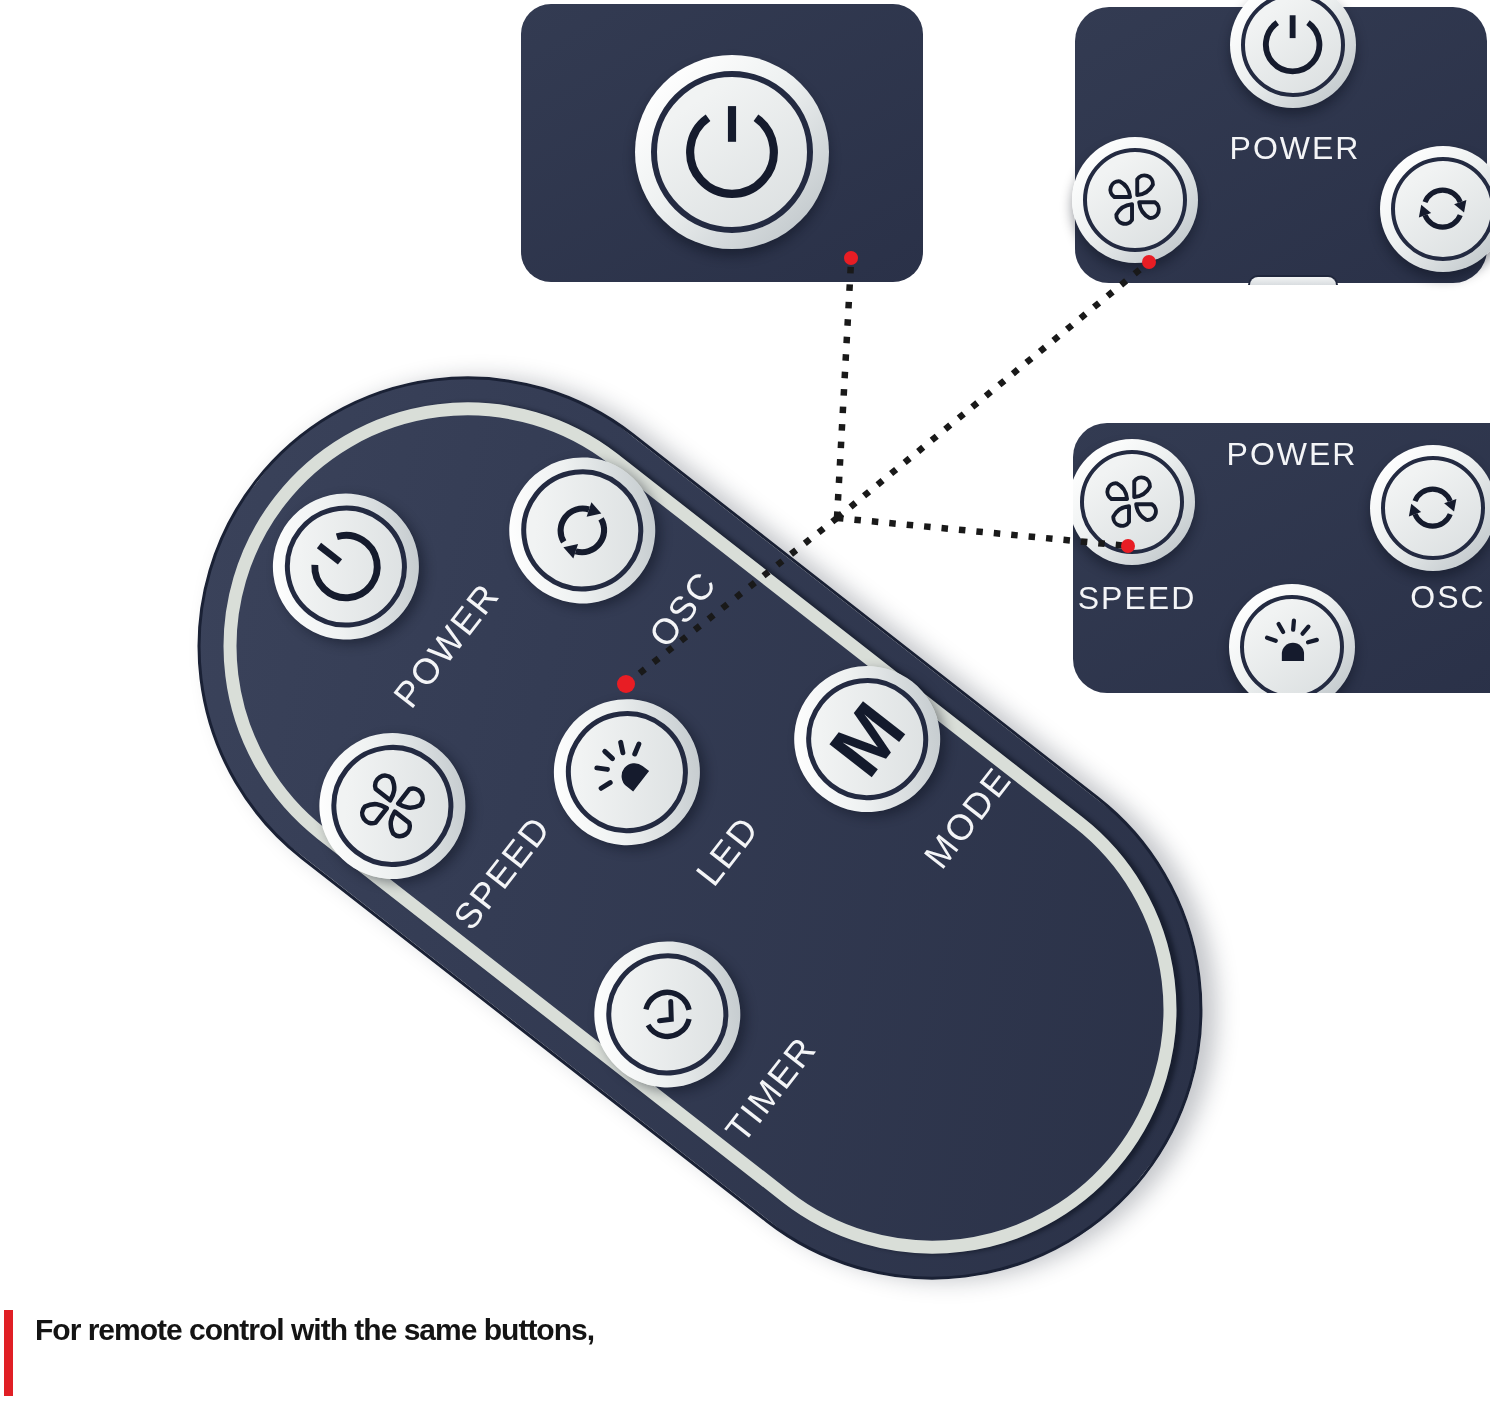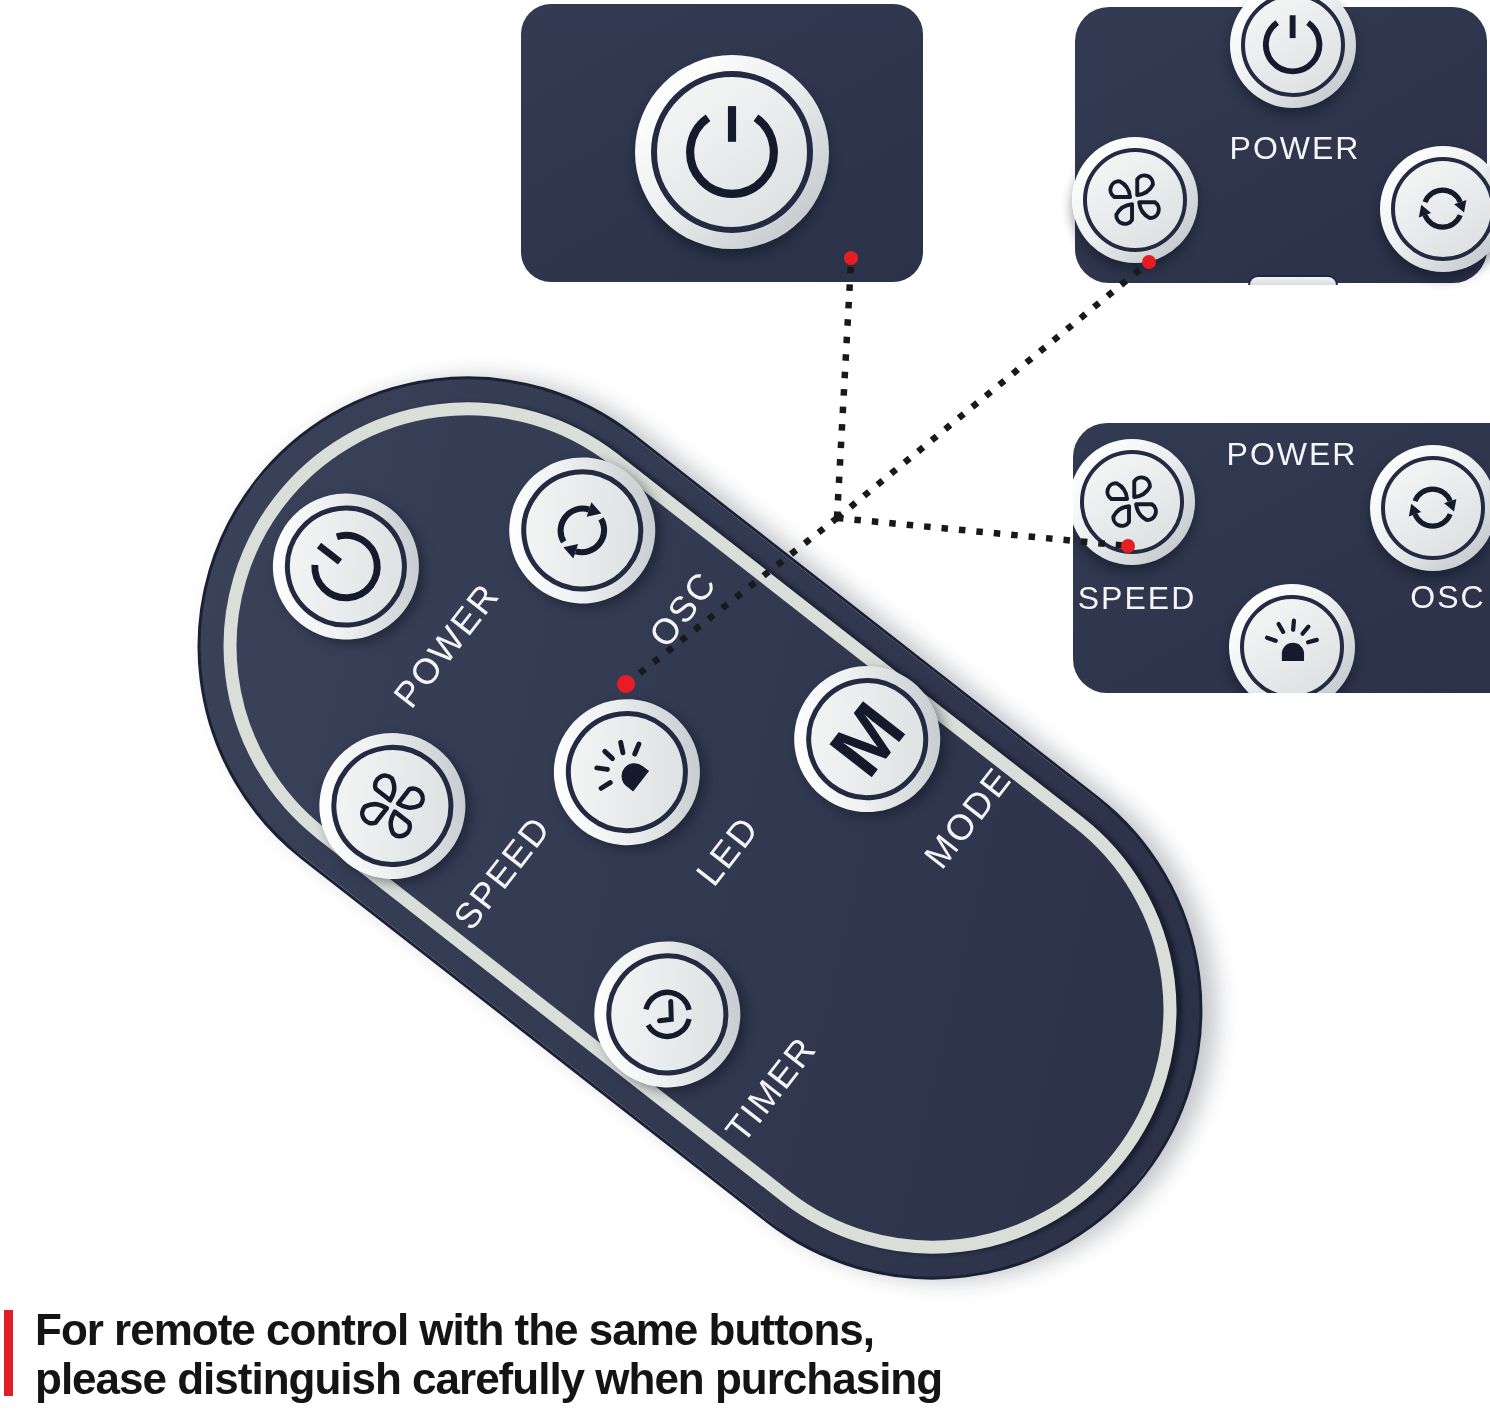--- a/index.html
+++ b/index.html
@@ -41,21 +41,21 @@
   #panel2{left:1075px;top:7px;width:412px;height:276px;border-radius:34px;}
   #panel3{left:1073px;top:423px;width:452px;height:270px;border-radius:34px;overflow:hidden;}
   .plabel{position:absolute;transform:translate(-50%,-50%);color:#f4f5f7;
           font-size:32px;letter-spacing:2px;white-space:nowrap;}
   .peek{position:absolute;left:173px;top:268px;width:90px;height:10px;
         border-radius:45px 45px 0 0;border:2px solid #20273c;border-bottom:none;
         background:linear-gradient(#f2f4f4,#d9dde0);box-sizing:border-box;}
 
   
   #caption{position:absolute;left:35px;top:1305px;z-index:4;color:#141414;
-           font-size:44px;font-weight:700;letter-spacing:-1px;line-height:49px;white-space:nowrap;}
+           font-size:30px;font-weight:700;letter-spacing:-1px;line-height:49px;white-space:nowrap;}
   #red-bar{position:absolute;left:4px;top:1310px;width:9px;height:86px;background:#e01f25;z-index:4;}
 
   
   #overlay{position:absolute;left:0;top:0;z-index:5;pointer-events:none;}
 </style>
 </head>
 <body>
 
 <div id="stage">
 
@@ -253,16 +253,15 @@
       <circle cx="626" cy="684" r="9"></circle>
       <circle cx="851" cy="258" r="7"></circle>
       <circle cx="1149" cy="262" r="7"></circle>
       <circle cx="1128" cy="546" r="7"></circle>
     </g>
   </svg>
 
   <div id="red-bar"></div>
   <div id="caption">
     <div>For remote control with the same buttons,</div>
-    <div>please distinguish carefully when purchasing</div>
   </div>
 
 </div>
 
 </body></html>

